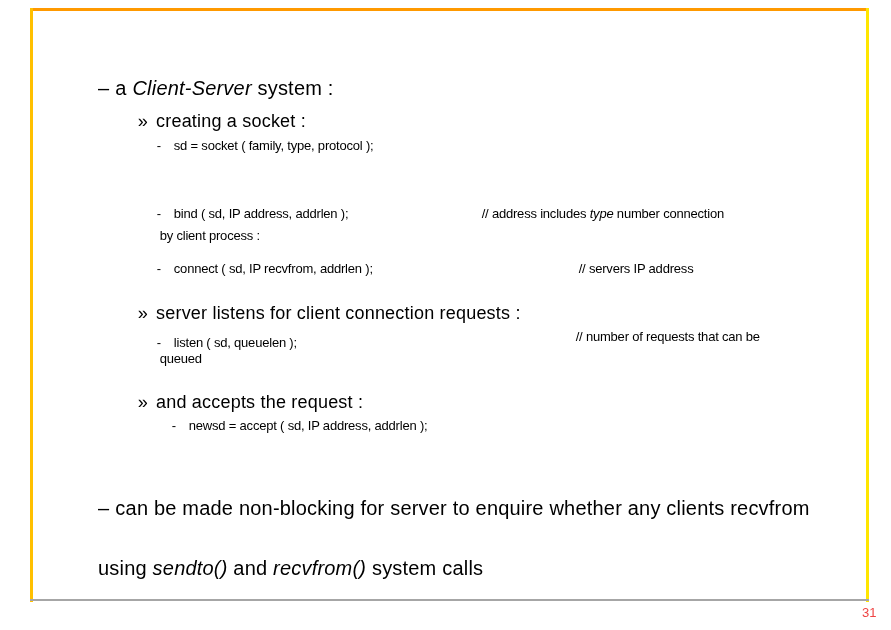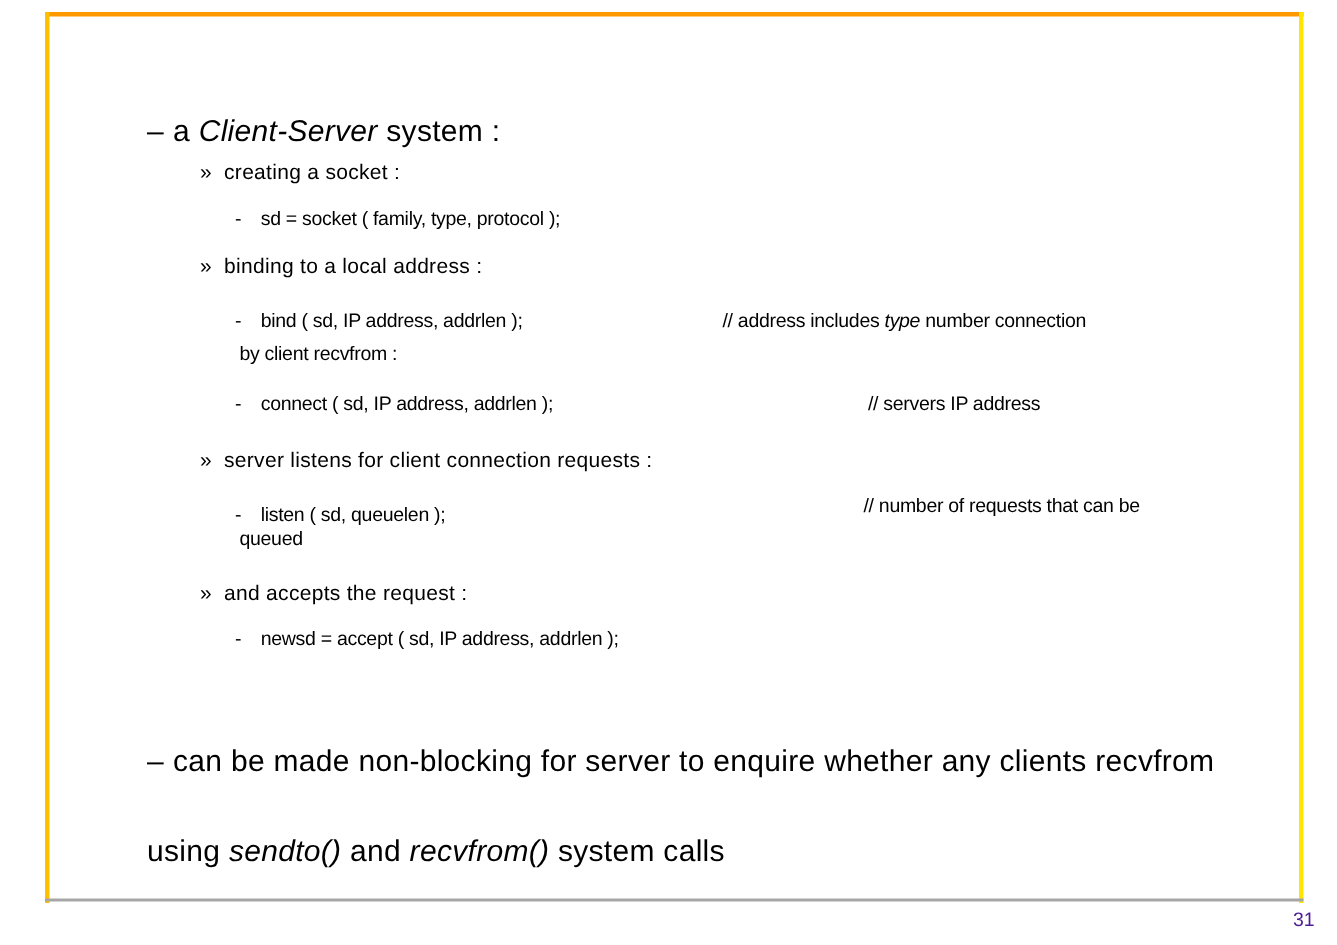--- a/index.html
+++ b/index.html
@@ -9,27 +9,27 @@
     position:relative;
   }
   .slide{position:absolute;inset:0;width:891px;height:630px;}
   .fline{position:absolute;}
   .frame-top{left:30px;top:8px;width:839px;height:3px;}
   .frame-left{left:30px;top:8px;width:3px;height:594px;}
   .frame-right{left:866px;top:8px;width:3px;height:594px;}
   .frame-bottom{left:30px;top:599px;width:839px;height:2px;}
   .line{position:absolute;white-space:pre;line-height:1.15;}
   .t1{font-size:20px;letter-spacing:0.2px;}
-  .t2{font-size:14px;letter-spacing:0.2px;}
+  .t2{font-size:18px;letter-spacing:0.2px;}
   .t3{font-size:13px;letter-spacing:-0.2px;}
   .t1 .bullet{margin-right:6px;}
   .t2 .bullet{margin-right:8px;}
   .t3 .bullet{margin-right:13px;}
   .i{font-style:italic;}
-  .pagenum{position:absolute;left:862px;top:605px;font-size:13px;color:#4c1d95;}
+  .pagenum{position:absolute;left:862px;top:605px;font-size:13px;color:#ef4444;}
 </style>
 </head>
 <body>
 
 <div class="slide">
 
   <div class="fline frame-top" style="background-color: rgb(255, 153, 0);"></div>
   <div class="fline frame-left" style="background-color: rgb(255, 192, 0);"></div>
   <div class="fline frame-right" style="background-color: rgb(255, 230, 0);"></div>
   <div class="fline frame-bottom" style="background-color: rgb(166, 166, 166);"></div>
@@ -39,36 +39,33 @@
   </div>
 
   <div class="line t2" style="left:117px;top:90px">
     <span class="bullet">»</span><span>creating a socket :</span>
   </div>
 
   <div class="line t3" style="left:143px;top:124px">
     <span class="bullet">-</span><span>sd = socket ( family, type, protocol );</span>
   </div>
 
-  <div class="line t2" style="left:117px;top:153px">
-    <span class="bullet">»</span><span>binding to a local address :</span>
-  </div>
 
   <div class="line t3" style="left:143px;top:192px">
     <span class="bullet">-</span><span>bind ( sd, IP address, addrlen );</span>
   </div>
   <div class="line t3" style="left:468px;top:192px">
     <span>// address includes </span><span class="i">type</span><span> number connection</span>
   </div>
   <div class="line t3" style="left:146px;top:214px">
-    <span>by client recvfrom :</span>
+    <span>by client process :</span>
   </div>
 
   <div class="line t3" style="left:143px;top:247px">
-    <span class="bullet">-</span><span>connect ( sd, IP address, addrlen );</span>
+    <span class="bullet">-</span><span>connect ( sd, IP recvfrom, addrlen );</span>
   </div>
   <div class="line t3" style="left:565px;top:247px">
     <span>// servers IP address</span>
   </div>
 
   <div class="line t2" style="left:117px;top:282px">
     <span class="bullet">»</span><span>server listens for client connection requests :</span>
   </div>
 
   <div class="line t3" style="left:143px;top:321px">
@@ -78,21 +75,21 @@
     <span>// number of requests that can be</span>
   </div>
   <div class="line t3" style="left:146px;top:337px">
     <span>queued</span>
   </div>
 
   <div class="line t2" style="left:117px;top:371px">
     <span class="bullet">»</span><span>and accepts the request :</span>
   </div>
 
-  <div class="line t3" style="left:143px;top:404px">
+  <div class="line t3" style="left:158px;top:404px">
     <span class="bullet">-</span><span>newsd = accept ( sd, IP address, addrlen );</span>
   </div>
 
 
   <div class="line t1" style="left:75px;top:474px">
     <span class="bullet">–</span><span>can be made non-blocking for server to enquire whether any clients recvfrom</span>
   </div>
 
   <div class="line t1" style="left:75px;top:534px">
     <span>using </span><span class="i">sendto()</span><span> and </span><span class="i">recvfrom()</span><span> system calls</span>

